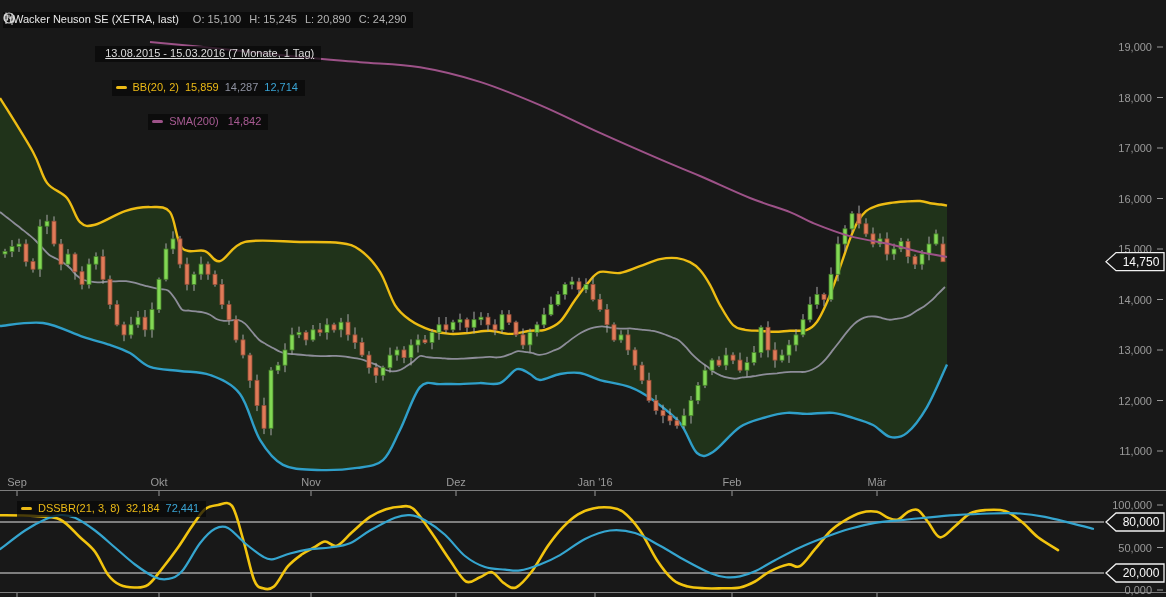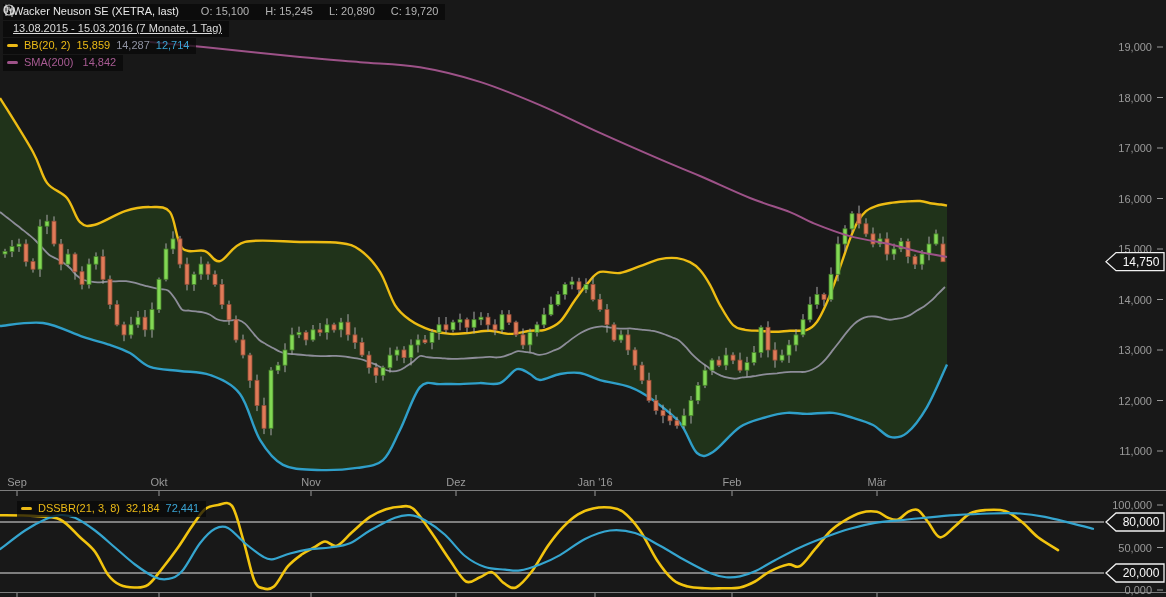--- a/index.html
+++ b/index.html
@@ -1,25 +1,25 @@
 <!DOCTYPE html>
 <html><head>
 <meta charset="utf-8">
 <style>
   html,body{margin:0;padding:0;background:#101010}
   .stage{position:relative;width:1166px;height:597px;background:#181818;overflow:hidden;
          font-family:"Liberation Sans",sans-serif}
   .stage svg{position:absolute;left:0;top:0}
   svg text{font-family:"Liberation Sans",sans-serif}
-  .hdr{position:absolute;left:3px;top:4px;display:flex;flex-direction:column;
-       align-items:flex-start;gap:1px;z-index:5}
+  .hdr{position:absolute;left:3px;top:12px;display:flex;flex-direction:column;
+       align-items:center;gap:18px;z-index:5}
   .chip{display:flex;align-items:center;gap:6px;background:rgba(8,8,8,.72);
         padding:1px 7px 2px 4px;font-size:11px;line-height:13px;white-space:nowrap}
   .t{color:#e8e8e8}
-  .ohlc span{color:#b4b4b4;margin-left:16px}
+  .ohlc span{color:#b4b4b4;margin-left:8px}
   .period{color:#dcdcdc;text-decoration:underline}
   .yel{color:#ecba16}.gry{color:#9093a2}.cyn{color:#3aa4d4}.pur{color:#a85b93}
   .dash{width:11px;height:3px;border-radius:2px;flex:0 0 auto}
   .dy{background:#ecba16}.dp{background:#9d5288}
   .vgap{margin-left:3px}
   .osclg{position:absolute;left:17px;top:501px;z-index:5}
   .ic{display:flex;align-items:center}
 </style>
 </head>
 <body>
@@ -366,21 +366,21 @@
     <div class="chip">
       <span class="ic">
         <svg width="13" height="13" viewBox="0 0 13 13">
           <line x1="3" y1="0.5" x2="3" y2="12" stroke="#d8d8d8" stroke-width="1"></line>
           <rect x="1.4" y="3" width="3.2" height="5" fill="none" stroke="#d8d8d8" stroke-width="1"></rect>
           <line x1="9" y1="1.5" x2="9" y2="13" stroke="#d8d8d8" stroke-width="1"></line>
           <rect x="7.4" y="5" width="3.2" height="5" fill="none" stroke="#d8d8d8" stroke-width="1"></rect>
         </svg>
       </span>
       <span class="t">Wacker Neuson SE (XETRA, last)</span>
-      <span class="ohlc"><span>O: 15,100</span><span>H: 15,245</span><span>L: 20,890</span><span>C: 19,720</span></span>
+      <span class="ohlc"><span>O: 15,100</span><span>H: 15,245</span><span>L: 20,890</span><span>C: 24,290</span></span>
     </div>
     <div class="chip">
       <span class="ic">
         <svg width="12" height="12" viewBox="0 0 12 12">
           <circle cx="6" cy="6" r="5" fill="none" stroke="#d8d8d8" stroke-width="1.2"></circle>
           <line x1="6" y1="6" x2="6" y2="2.8" stroke="#d8d8d8" stroke-width="1.1"></line>
           <line x1="6" y1="6" x2="8.4" y2="6.8" stroke="#d8d8d8" stroke-width="1.1"></line>
         </svg>
       </span>
       <span class="period">13.08.2015 - 15.03.2016 (7 Monate, 1 Tag)</span>

